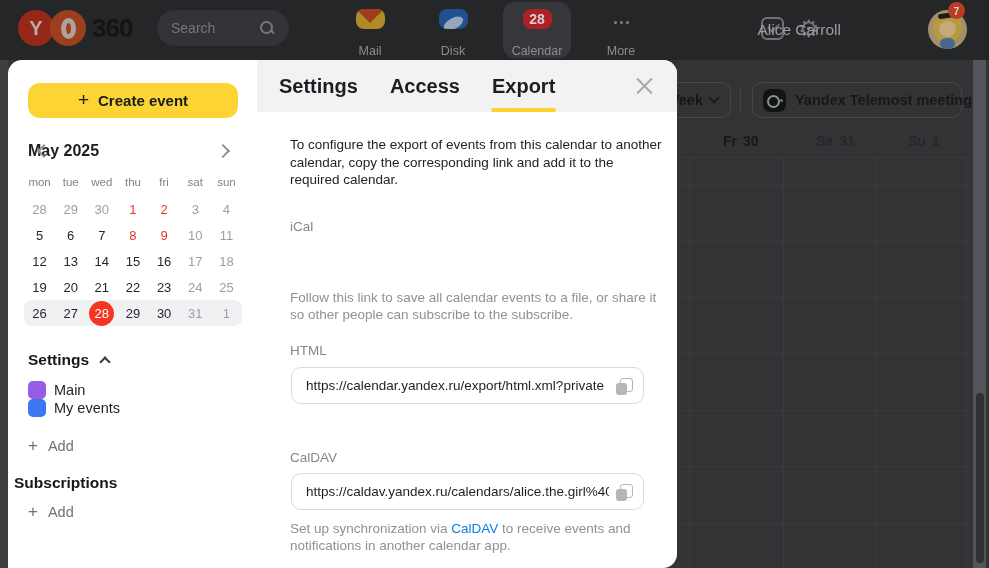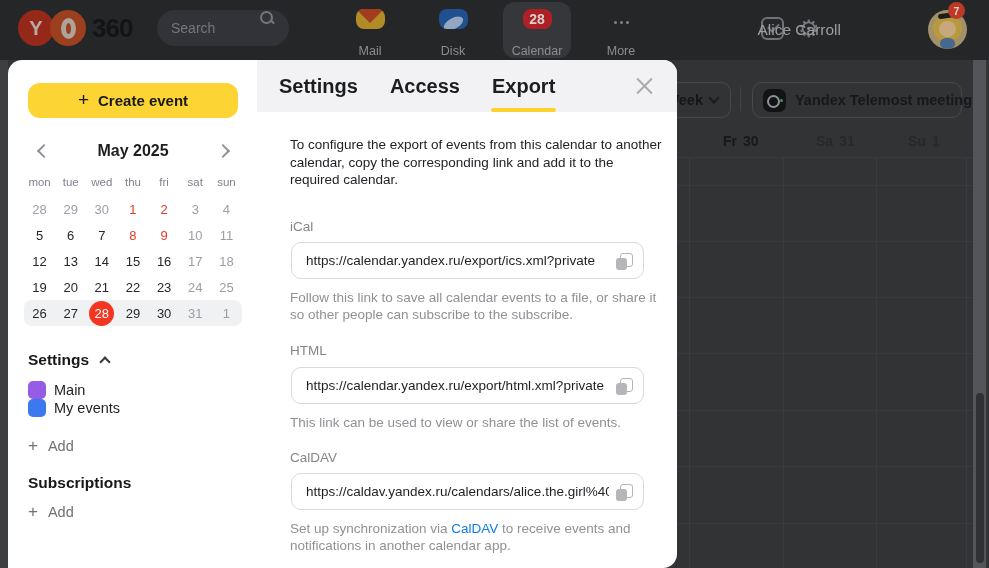--- a/index.html
+++ b/index.html
@@ -12,21 +12,21 @@
   .topbar { position:absolute; left:0; top:0; width:989px; height:60px; background:#242628; z-index:3; }
   .logo { position:absolute; left:18px; top:10px; display:flex; align-items:center; }
   .logo-y { width:36px; height:36px; border-radius:50%; background:#96281a; color:#b3aca7;
             font-weight:bold; font-size:20px; display:flex; align-items:center; justify-content:center; }
   .logo-o { width:36px; height:36px; border-radius:50%; background:#9c3f1e; margin-left:-4px;
             display:flex; align-items:center; justify-content:center; }
   .logo-o i { display:block; width:15px; height:21px; border:5px solid #aba39c; border-radius:50%; }
   .logo-360 { margin-left:6px; font-size:26px; font-weight:bold; color:#131416; letter-spacing:-1px; }
 
   .searchbox { position:absolute; left:157px; top:10px; width:132px; height:36px; border-radius:18px;
-               background:#313338; display:flex; padding:0 14px; }
+               background:#313338; display:flex; align-items:center; padding:0 14px; }
   .searchbox input { flex:1; background:transparent; border:none; outline:none; color:#8b8d91;
                      font-size:14px; font-family:inherit; width:80px; }
   .searchbox input::placeholder { color:#75777b; }
   .mag { position:relative; width:16px; height:16px; }
   .mag::before { content:""; position:absolute; left:1px; top:1px; width:9px; height:9px;
                  border:2px solid #75777b; border-radius:50%; }
   .mag::after { content:""; position:absolute; left:11px; top:11px; width:5px; height:2px;
                 background:#75777b; transform:rotate(45deg); border-radius:1px; }
 
   .app { position:absolute; top:2px; width:68px; height:56px; display:flex; flex-direction:column;
@@ -90,21 +90,21 @@
 
   .left-strip { position:absolute; left:0; top:60px; width:8px; height:508px; background:#3e3f41; z-index:2; }
 
   
   .sidebar { position:absolute; left:8px; top:60px; width:249px; height:508px; background:#ffffff;
              border-radius:14px 0 0 0; z-index:5; }
   .create-btn { position:absolute; left:20px; top:23px; width:210px; height:35px; background:#fcd535;
                 border:none; border-radius:12px; font-family:inherit; font-size:15px; font-weight:bold;
                 color:#19191b; cursor:pointer; display:flex; align-items:center; justify-content:center; gap:9px; }
   .create-btn .plus { font-size:19px; font-weight:normal; margin-top:-2px; }
-  .mc-head { position:absolute; left:20px; top:82px; width:210px; display:flex; align-items:center; justify-content:center; }
+  .mc-head { position:absolute; left:20px; top:82px; width:210px; display:flex; align-items:center; }
   .mc-title { font-size:16px; font-weight:bold; color:#1d1e20; }
   .mc-prev, .mc-next { position:absolute; top:3px; width:12px; height:12px; cursor:pointer; }
   .mc-prev { left:8px; } .mc-next { right:8px; }
   .mc-prev::before { content:""; position:absolute; left:3px; top:1px; width:8px; height:8px;
                      border-left:2px solid #8f9298; border-bottom:2px solid #8f9298; transform:rotate(45deg); }
   .mc-next::before { content:""; position:absolute; left:0px; top:1px; width:8px; height:8px;
                      border-right:2px solid #8f9298; border-bottom:2px solid #8f9298; transform:rotate(-45deg); }
   .mc-wd { position:absolute; left:16px; top:116px; width:218px; display:grid; grid-template-columns:repeat(7,1fr); }
   .mc-wd span { text-align:center; font-size:11.5px; color:#7f838b; }
   .mc-grid { position:absolute; left:16px; top:136px; width:218px; }
@@ -331,50 +331,45 @@
     </div>
     <div class="cal-item" style="top:339px;">
       <span class="swatch" style="background: rgb(60, 120, 240);"></span>
       <span class="t">My events</span>
     </div>
     <div class="add-row" style="top:376px;">
       <span class="plus">+</span>
       <span class="t">Add</span>
     </div>
 
-    <div class="abs side-sec-title" style="left:20px; top:414px;">Subscriptions</div>
+    <div class="abs side-sec-title" style="left:6px; top:414px;">Subscriptions</div>
     <div class="add-row" style="top:442px;">
       <span class="plus">+</span>
       <span class="t">Add</span>
     </div>
   </div>
 
   <div class="modal">
     <div class="modal-head">
       <div class="tab">Settings</div>
       <div class="tab">Access</div>
       <div class="tab active">Export</div>
     </div>
     <div class="close-x"></div>
 
     <div class="m-intro">To configure the export of events from this calendar to another calendar, copy the corresponding link and add it to the required calendar.</div>
 
     <div class="m-label" style="top:159px;">iCal</div>
-    <div class="m-input" style="top:182px;">
-      <input readonly="" value="https://calendar.yandex.ru/export/ics.xml?private" style="">
-      <span class="copy-btn"></span>
-    </div>
     <div class="m-help" style="top:229px;">Follow this link to save all calendar events to a file, or share it so other people can subscribe to the subscribe.</div>
 
     <div class="m-label" style="top:283px;">HTML</div>
     <div class="m-input" style="top:307px;">
       <input readonly="" value="https://calendar.yandex.ru/export/html.xml?private" style="">
       <span class="copy-btn"></span>
     </div>
-    <div class="m-help" style="top:354px;">This link can be used to view or share the list of events.</div>
 
     <div class="m-label" style="top:390px;">CalDAV</div>
     <div class="m-input" style="top:413px;">
       <input readonly="" value="https://caldav.yandex.ru/calendars/alice.the.girl%40" style="">
       <span class="copy-btn"></span>
     </div>
     <div class="m-help" style="top:460px;">
       <span>Set up synchronization via </span><a>CalDAV</a><span> to receive events and notifications in another calendar app.</span>
     </div>
   </div>

